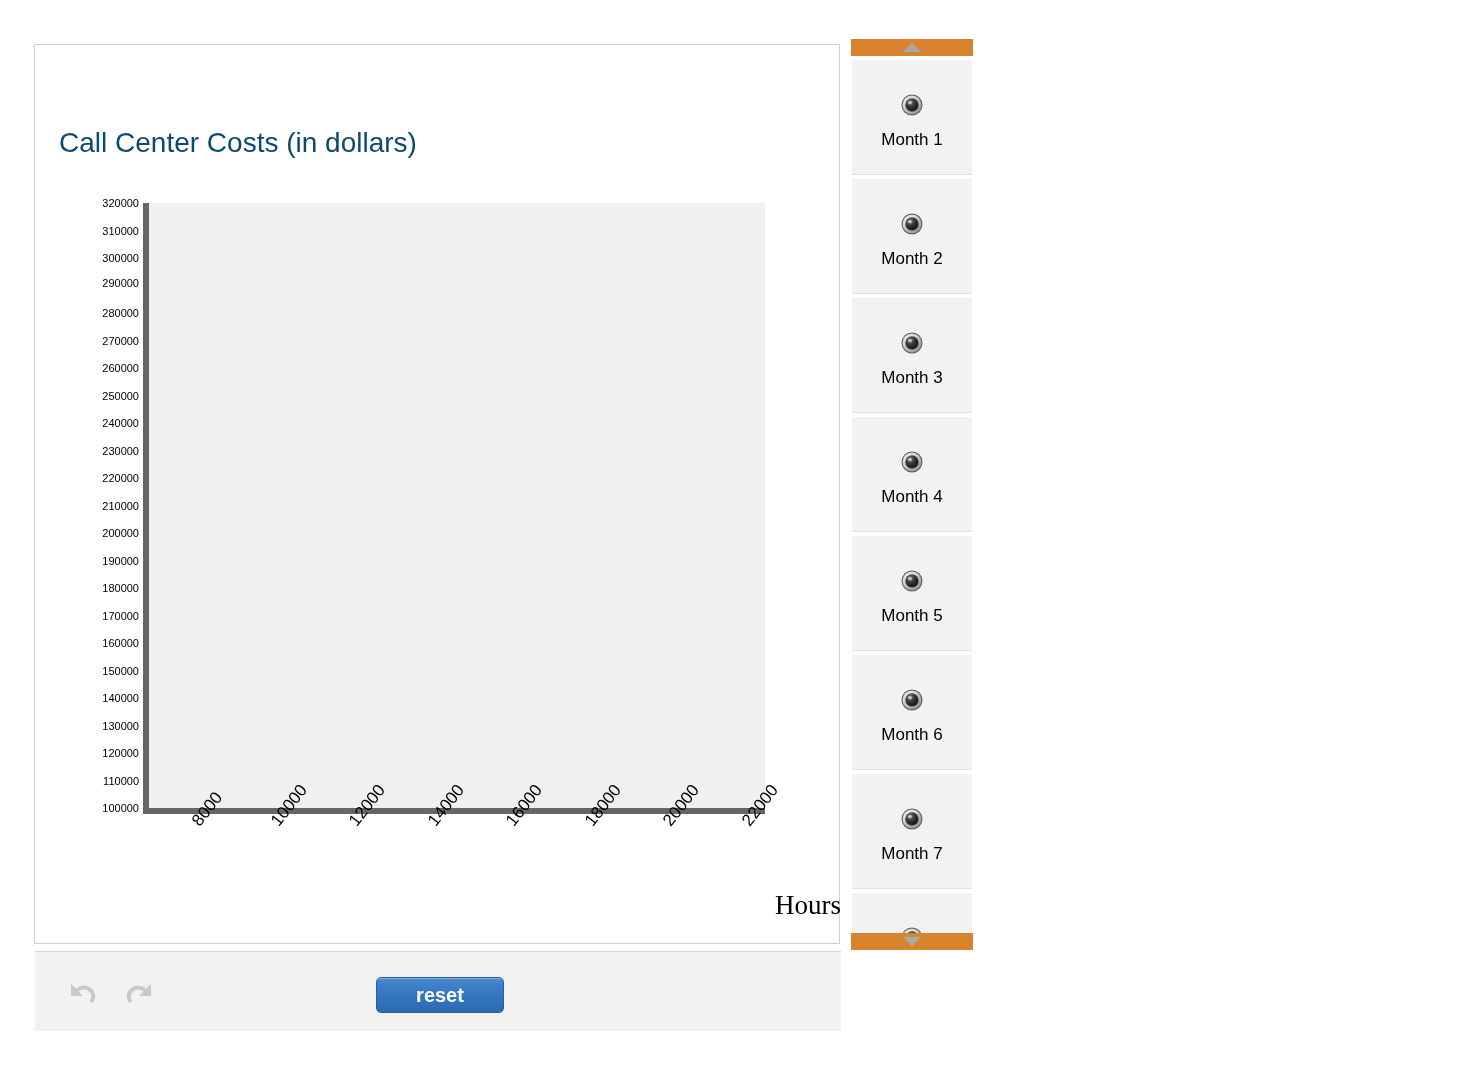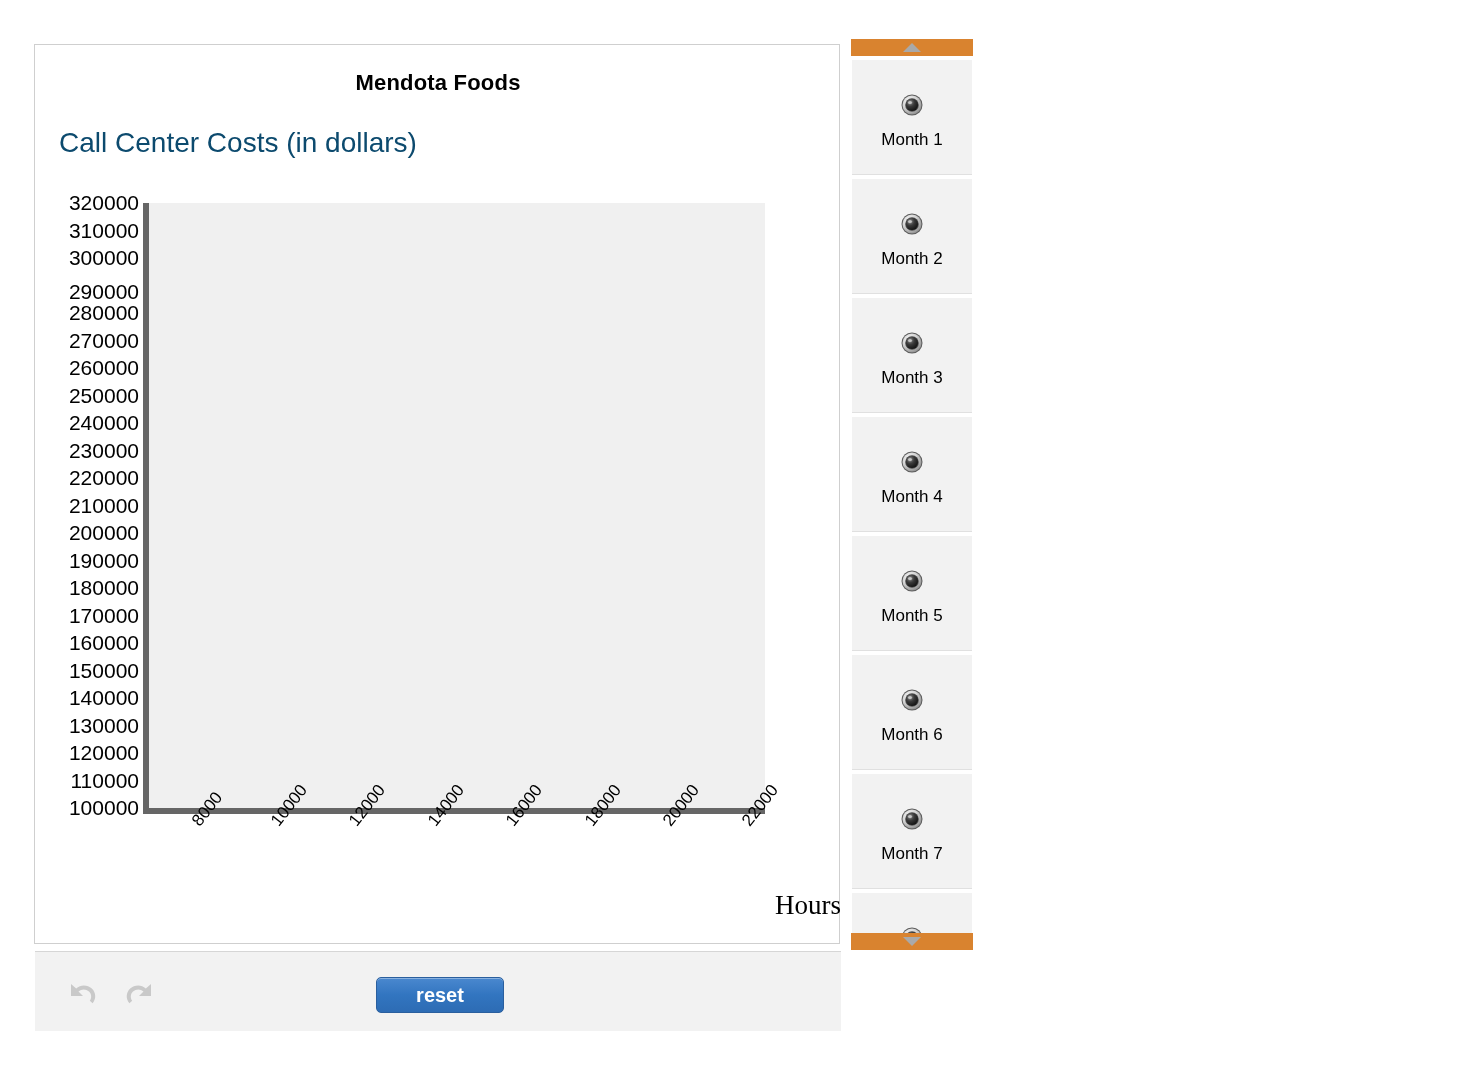--- a/index.html
+++ b/index.html
@@ -95,21 +95,21 @@
     position: absolute;
     left: -116px;
     top: -9px;
     width: 106px;
     height: 623px;
   }
   .y-tick {
     position: absolute;
     right: 0;
     text-align: right;
-    font-size: 21px;
+    font-size: 11px;
     color: #000000;
     line-height: 18px;
     white-space: nowrap;
   }
 
   
   #x-labels {
     position: absolute;
     left: 0;
     top: 611px;
@@ -253,32 +253,31 @@
 </style>
 </head>
 <body>
 
 <div id="app">
 
   <div id="chart-widget">
 
     <div id="chart-card">
 
-      <div id="chart-title">Mendota Foods</div>
       <div id="chart-subtitle">Call Center Costs (in dollars)</div>
 
       <div id="plot-wrap">
         <div id="plot-area"></div>
         <div id="y-axis-line"></div>
         <div id="x-axis-line"></div>
         <div id="y-labels">
             <div class="y-tick" style="top: 0px;">320000</div>
             <div class="y-tick" style="top: 27.5px;">310000</div>
             <div class="y-tick" style="top: 55px;">300000</div>
-            <div class="y-tick" style="top: 89px;">290000</div>
+            <div class="y-tick" style="top: 80px;">290000</div>
             <div class="y-tick" style="top: 110px;">280000</div>
             <div class="y-tick" style="top: 137.5px;">270000</div>
             <div class="y-tick" style="top: 165px;">260000</div>
             <div class="y-tick" style="top: 192.5px;">250000</div>
             <div class="y-tick" style="top: 220px;">240000</div>
             <div class="y-tick" style="top: 247.5px;">230000</div>
             <div class="y-tick" style="top: 275px;">220000</div>
             <div class="y-tick" style="top: 302.5px;">210000</div>
             <div class="y-tick" style="top: 330px;">200000</div>
             <div class="y-tick" style="top: 357.5px;">190000</div>

